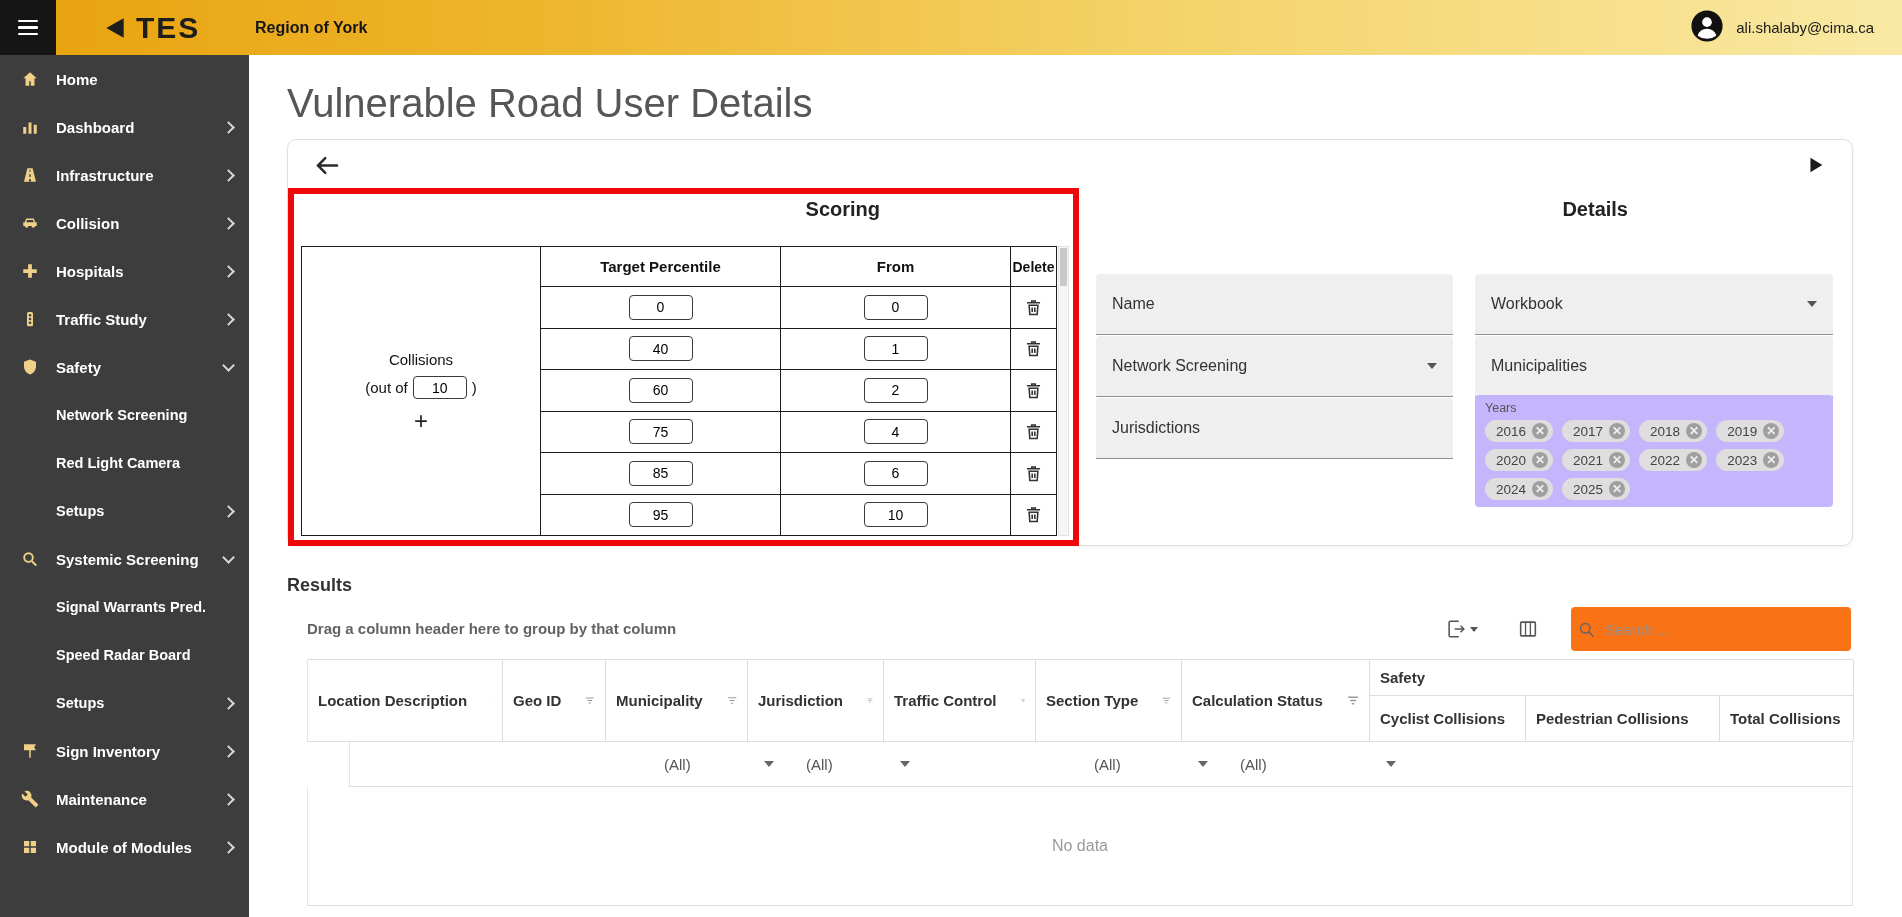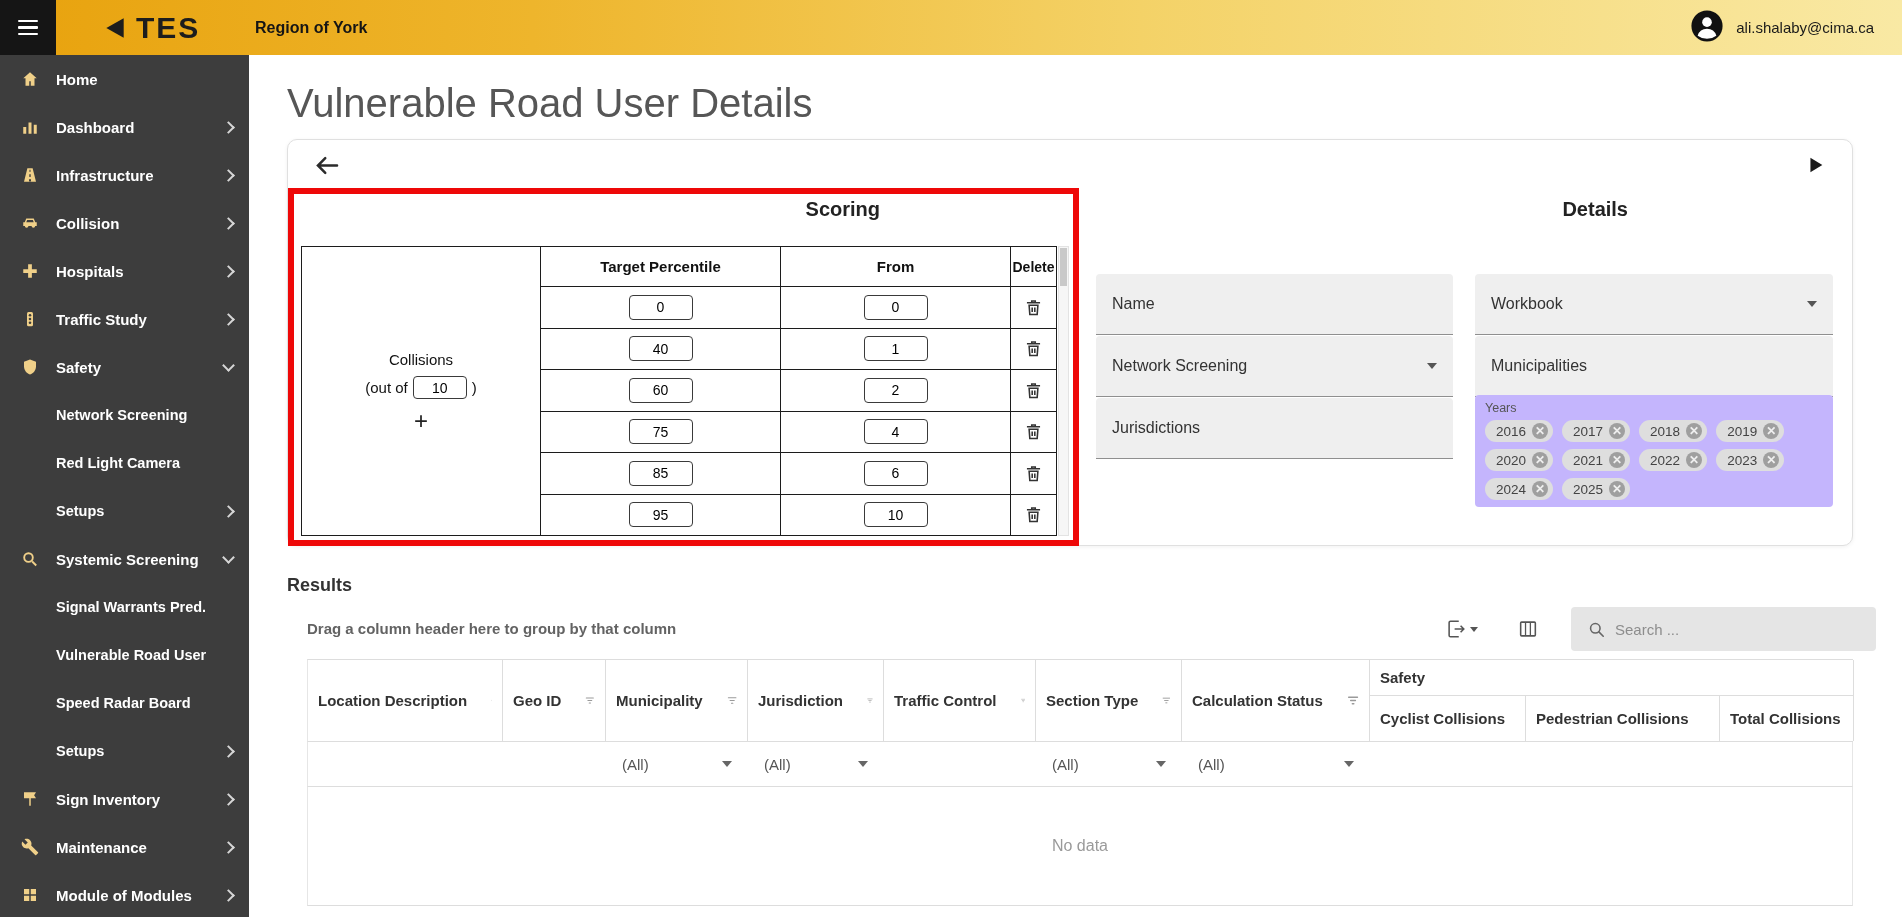--- a/index.html
+++ b/index.html
@@ -93,40 +93,40 @@
 
   
   .results-title { position:absolute; left:38px; top:520px; font-size:18px; font-weight:bold; color:#333; }
   .group-hint { position:absolute; left:58px; top:565px; font-size:15px; font-weight:600; color:#636363; }
   .toolbar-icons { position:absolute; top:552px; height:44px; display:flex; align-items:center; }
   .export-box { left:1196px; gap:3px; }
   .chooser-box { left:1268px; }
   .icon-btn { background:none; border:none; cursor:pointer; display:flex; align-items:center; gap:3px; }
   .small-caret { width:0; height:0; border-left:4.5px solid transparent; border-right:4.5px solid transparent;
     border-top:5px solid #555; }
-  .searchbox { position:absolute; left:1322px; top:552px; width:305px; height:44px;
-    background:#e5e5e5; border-radius:4px; display:flex; align-items:center; padding:0 16px; gap:9px; }
+  .searchbox { position:absolute; left:1322px; top:552px; width:280px; height:44px;
+    background:#f97316; border-radius:4px; display:flex; align-items:center; padding:0 6px; gap:9px; }
   .searchbox input { border:none; background:transparent; outline:none; font-size:15px;
     font-family:inherit; color:#444; width:200px; }
   .searchbox input::placeholder { color:#8d8d8d; }
 
   .grid { position:absolute; left:58px; top:604px; width:1546px; }
   .gridhead { display:grid;
     grid-template-columns:195px 103px 142px 136px 152px 146px 188px 156px 194px 134px;
     grid-template-rows:36px 45px; border-top:1px solid #ddd; border-bottom:1px solid #ddd;
     border-left:1px solid #e6e6e6; }
   .hc { display:flex; align-items:center; gap:24px; padding:0 10px; font-weight:bold;
     font-size:15px; color:#333; border-right:1px solid #ddd; cursor:pointer; white-space:nowrap; overflow:hidden; }
   .hc.span2 { grid-row:1 / 3; }
   .band { grid-row:1; grid-column:8 / 11; display:flex; align-items:center; padding:0 10px;
     font-weight:bold; font-size:15px; color:#333; border-right:1px solid #ddd; border-bottom:1px solid #ddd; }
   .sub-h { grid-row:2; }
   .gridfilter { display:grid;
     grid-template-columns:195px 103px 142px 136px 152px 146px 188px 156px 194px 134px;
-    height:45px; border-bottom:1px solid #ddd; border-left:1px solid #e6e6e6; border-right:1px solid #e6e6e6; }
+    height:45px; border-bottom:1px solid #ddd; border-left:1px solid #e6e6e6; border-right:1px solid #e6e6e6;margin-left:42px; }
   .filter-editor { display:flex; align-items:center; padding:0 16px; font-size:15px; color:#555; cursor:pointer; }
   .filter-editor .caret { border-top-color:#666; }
   .gridbody { height:119px; display:flex; align-items:center; justify-content:center;
     color:#9a9a9a; font-size:16px; border-bottom:1px solid #ddd;
     border-left:1px solid #e6e6e6; border-right:1px solid #e6e6e6; }
   .gridfoot { height:45px; display:flex; align-items:center; gap:8px; padding:0 12px;
     font-weight:bold; font-size:15px; color:#333; cursor:pointer; }
 
   
   .highlight-annotation { position:absolute; left:288px; top:188px; width:791px; height:358px;
@@ -251,23 +251,20 @@
         <svg width="18" height="18" viewBox="0 0 24 24" fill="currentColor">
           <path d="M10 3a7 7 0 1 1 0 14 7 7 0 0 1 0-14zm0 2.5a4.5 4.5 0 1 0 0 9 4.5 4.5 0 0 0 0-9zM15.8 14.4l5.4 5.4-1.8 1.8-5.4-5.4z"></path>
         </svg>
       </span>
     <span>Systemic Screening</span>
     <span class="chev down"></span>
   </div>
 
   <div class="nav-item sub">
     <span>Signal Warrants Pred.</span>
-  </div>
-  <div class="nav-item sub">
-    <span>Vulnerable Road User</span>
   </div>
   <div class="nav-item sub">
     <span>Speed Radar Board</span>
   </div>
   <div class="nav-item sub">
     <span>Setups</span>
     <span class="chev right"></span>
   </div>
 
   <div class="nav-item">

